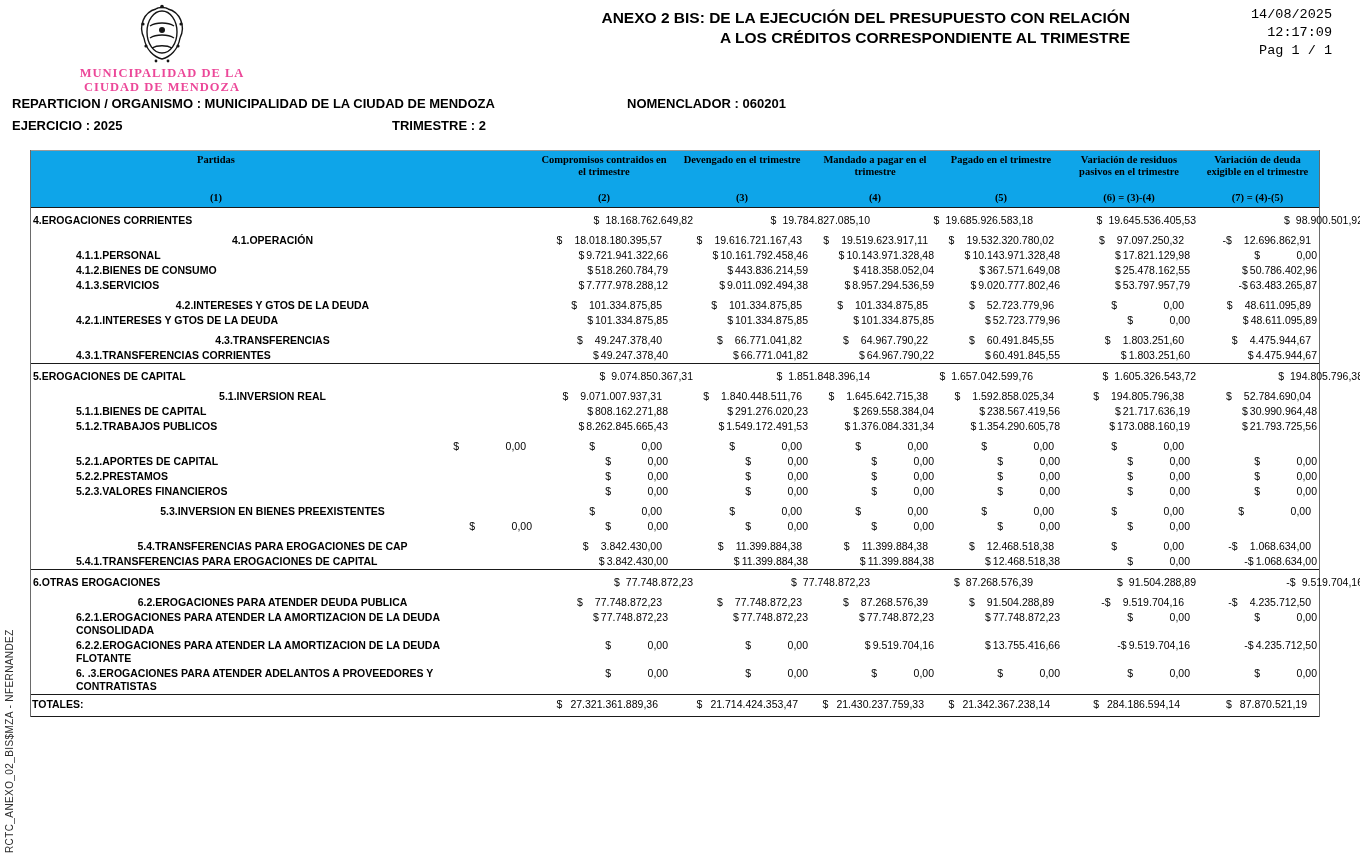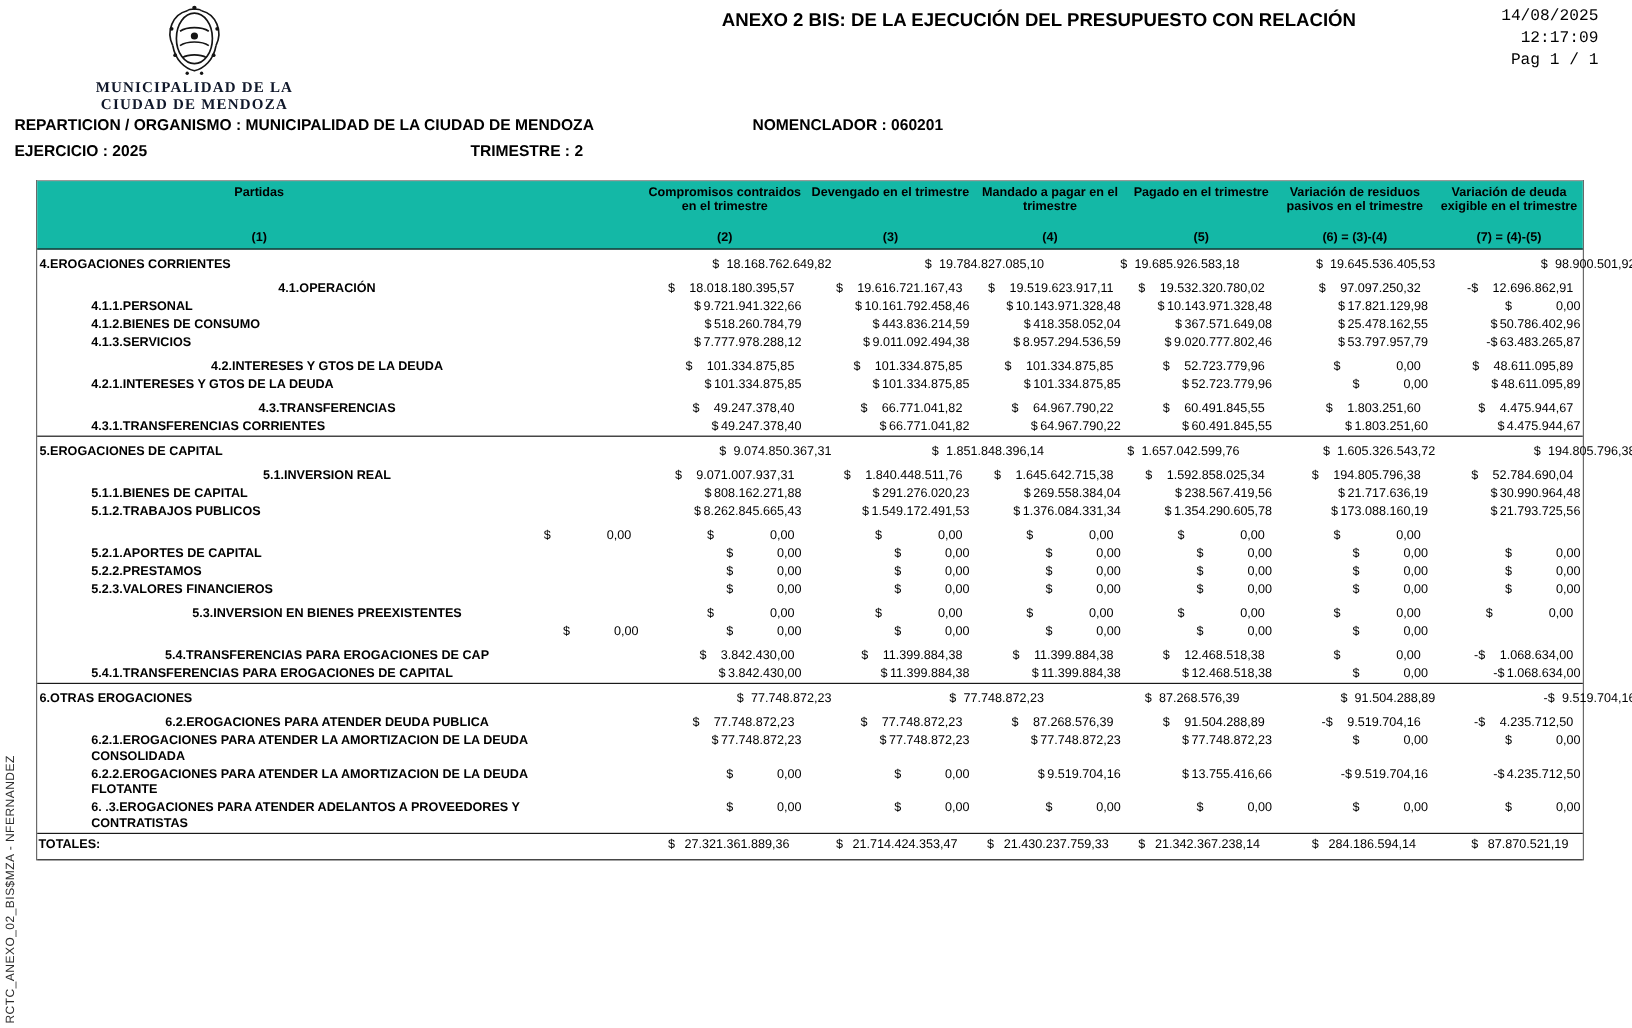--- a/index.html
+++ b/index.html
@@ -14,21 +14,21 @@
     position:absolute; left:4px; top:553px; height:300px;
     writing-mode:vertical-rl; transform:rotate(180deg);
     font-size:10px; color:#2b2b2b; letter-spacing:0.4px; white-space:nowrap;
   }
 
   
   .brand { position:absolute; left:62px; top:4px; width:200px; text-align:center; }
   .brand svg { display:block; margin:0 auto; }
   .orgname {
     margin-top:2px; font-family:"Liberation Serif", serif; font-weight:bold;
-    font-size:12.5px; letter-spacing:1px; line-height:14px; color:#0f172a;
+    font-size:12.5px; letter-spacing:1px; line-height:14px; color:#ec4899;
   }
   .title {
     position:absolute; left:330px; top:8px; width:800px; text-align:right;
     font-weight:bold; font-size:15.5px; line-height:20px;
   }
   .meta {
     position:absolute; right:28px; top:6px; width:150px; text-align:right;
     font-size:13.5px; line-height:18px;font-family:Liberation Mono, monospace;
   }
 
@@ -38,21 +38,21 @@
   .info .l2 span.tri { position:absolute; left:380px; }
 
   
   .rtable {
     position:absolute; left:30px; top:150px; width:1290px;
     border-left:1px solid #6a6a6a; border-right:1px solid #6a6a6a;
     font-size:10.5px;
   }
   .grid-row { display:grid; grid-template-columns:505px 136px 140px 126px 126px 130px 127px; }
 
-  .thead { background:#14b8a6; border-bottom:1px solid #1a1a1a; border-top:1px solid #9a9a9a; height:58px; }
+  .thead { background:#0ea5e9; border-bottom:1px solid #1a1a1a; border-top:1px solid #9a9a9a; height:58px;font-family:Liberation Serif, serif; }
   .hcell {
     display:flex; flex-direction:column; justify-content:space-between;
     text-align:center; font-weight:bold; padding:3px 4px 2px 4px; line-height:12px;
   }
   .hcell .hnum { padding-bottom:1px; }
   .hcell.c0 .hlabel, .hcell.c0 .hnum { padding-right:135px; }
 
   .trow { align-items:start; }
   .trow.sep { border-top:1px solid #1a1a1a; }
   .trow.lv1 { padding:6px 0 1px 0;gap:37px; }
@@ -103,20 +103,21 @@
     </g>
   </svg>
   <div class="orgname">
     <div>MUNICIPALIDAD DE LA</div>
     <div>CIUDAD DE MENDOZA</div>
   </div>
 </div>
 
 <div class="title">
   <div>ANEXO 2 BIS: DE LA EJECUCIÓN DEL PRESUPUESTO CON RELACIÓN</div>
+  <div>A LOS CRÉDITOS CORRESPONDIENTE AL TRIMESTRE</div>
 </div>
 
 <div class="meta">
   <div>14/08/2025</div>
   <div>12:17:09</div>
   <div>Pag 1 / 1</div>
 </div>
 
 <div class="info">
   <div class="l1" style="position:relative">

